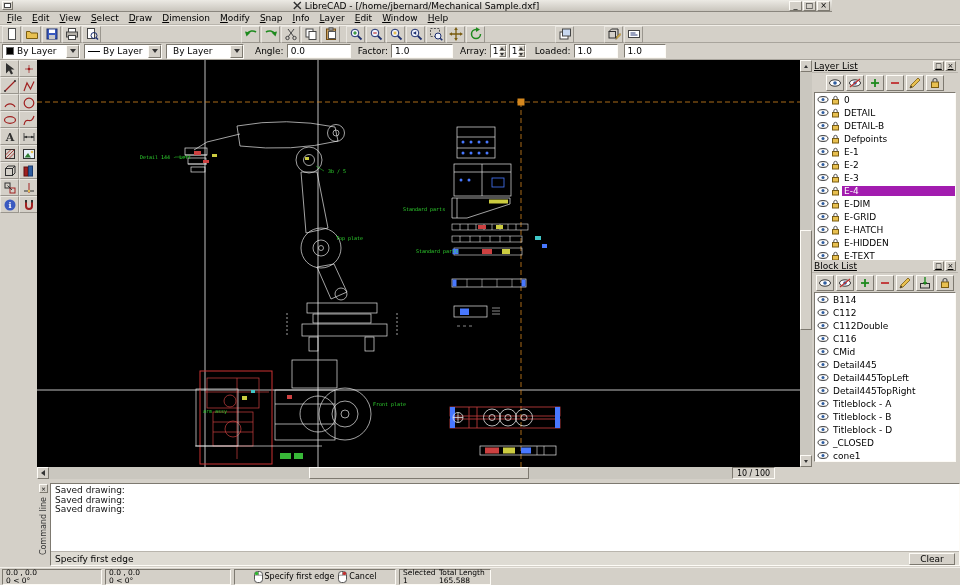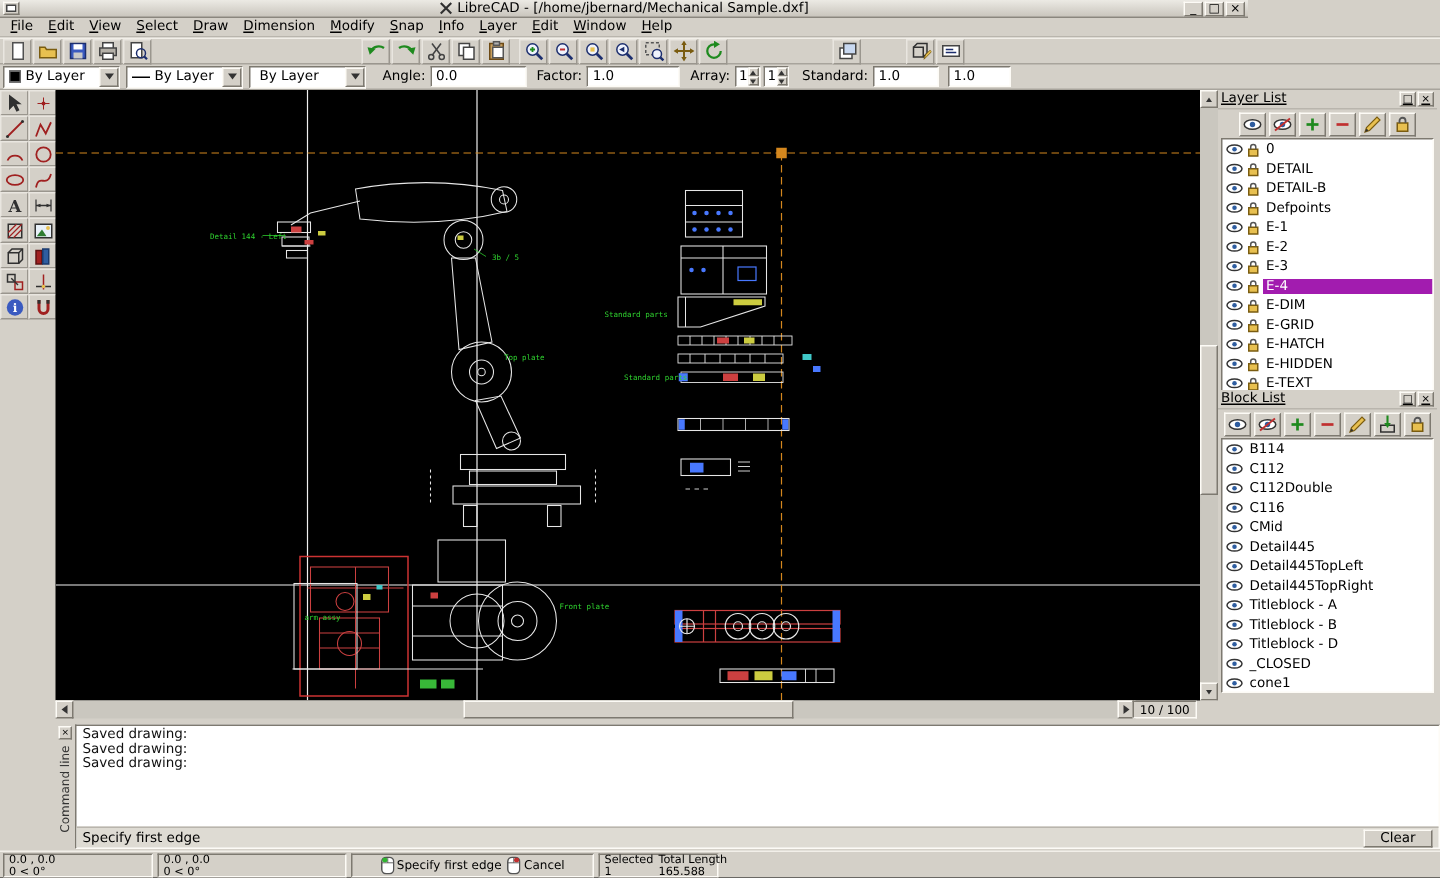--- a/index.html
+++ b/index.html
@@ -67,21 +67,21 @@
     background:#d4d0c8; border:1px solid; border-color:#e9e6e0 #9a968e #9a968e #e9e6e0; }
 
   
   #canvas { position:absolute; left:37px; top:60px; width:763px; height:407px; background:#000; overflow:hidden; }
   #vscroll { position:absolute; left:800px; top:60px; width:12px; height:407px; background:#cac7bf; }
   #hscroll { position:absolute; left:37px; top:467px; width:720px; height:12px; background:#cac7bf; display:flex; }
   .sb-btn { width:12px; height:12px; display:flex; align-items:center; justify-content:center; flex:none; }
   .sb-thumb-h { position:absolute; left:260px; top:0; width:220px; height:12px; }
   .sb-thumb-v { position:absolute; left:0; top:170px; width:12px; height:100px; }
   .sb-btn-v { position:absolute; left:0; width:12px; height:12px; display:flex; align-items:center; justify-content:center; }
-  #zoomlabel { position:absolute; left:755px; top:467px; width:43px; height:12px;
+  #zoomlabel { position:absolute; left:732px; top:467px; width:43px; height:12px;
     display:flex; align-items:center; justify-content:center; font-size:8px; background:#d4d0c8;
     border:1px solid; border-color:#7d7970 #fdfbf6 #fdfbf6 #7d7970; }
   #sbcorner { position:absolute; left:800px; top:467px; width:12px; height:12px; background:#d4d0c8; }
 
   
   .panel { position:absolute; left:812px; width:146px; background:#d4d0c8; }
   #layerpanel { top:60px;  height:213px; }
   #blockpanel { top:260px; height:204px; }
   .panel-header { height:13px; display:flex; align-items:center; padding:0 2px;
     border-bottom:1px solid #b9b5ad;text-decoration:underline; }
@@ -118,21 +118,21 @@
 
   
   #statusbar { position:absolute; left:0; top:567px; width:960px; height:18px;
     display:flex; align-items:center; gap:3px; padding:0 2px; border-top:1px solid #f2efe9; }
   .statusbox { height:16px; border:1px solid; border-color:#7d7970 #fdfbf6 #fdfbf6 #7d7970;
     background:#d4d0c8; padding:0 3px; display:flex; flex-direction:column; justify-content:center; }
   .statusbox .l1, .statusbox .l2 { font-size:7.5px; line-height:8px; white-space:nowrap; }
   #coordbox1 { width:100px; } #coordbox2 { width:126px; }
   #hintbox { width:162px; flex-direction:row; align-items:center; gap:4px; }
   .hint { display:flex; align-items:center; gap:2px; font-size:8px; white-space:nowrap; }
-  #selbox { width:80px; }
+  #selbox { width:92px; }
   #selbox .grid { display:grid; grid-template-columns:36px 1fr; }
   #selbox .grid span { font-size:7.5px; line-height:8px; white-space:nowrap; }
 </style>
 </head>
 <body>
 
 <div id="titlebar">
   <div class="tb-left">
     <span class="tb-minibtn raised">
       <svg width="7" height="7" viewBox="0 0 7 7">
@@ -397,21 +397,21 @@
     <span class="spinval">1</span>
     <span class="spinarrows">
         <span>
           <span class="tri-up"></span>
         </span>
         <span>
           <span class="tri-dn2"></span>
         </span>
       </span>
   </div>
-  <span class="tlabel">Standard:</span>
+  <span class="tlabel">Loaded:</span>
   <div class="tfield" style="width:44px">1.0</div>
   <div class="tfield" style="width:42px; margin-left:6px">1.0</div>
 </div>
 
 <div id="lefttools">
 
     <button class="toolbtn">
       <svg width="14" height="14" viewBox="0 0 14 14">
         <polygon points="3,1 3,11.5 6,8.5 8,12.5 10,11.5 8,7.5 11.5,7.5" fill="#303030"></polygon>
       </svg>

